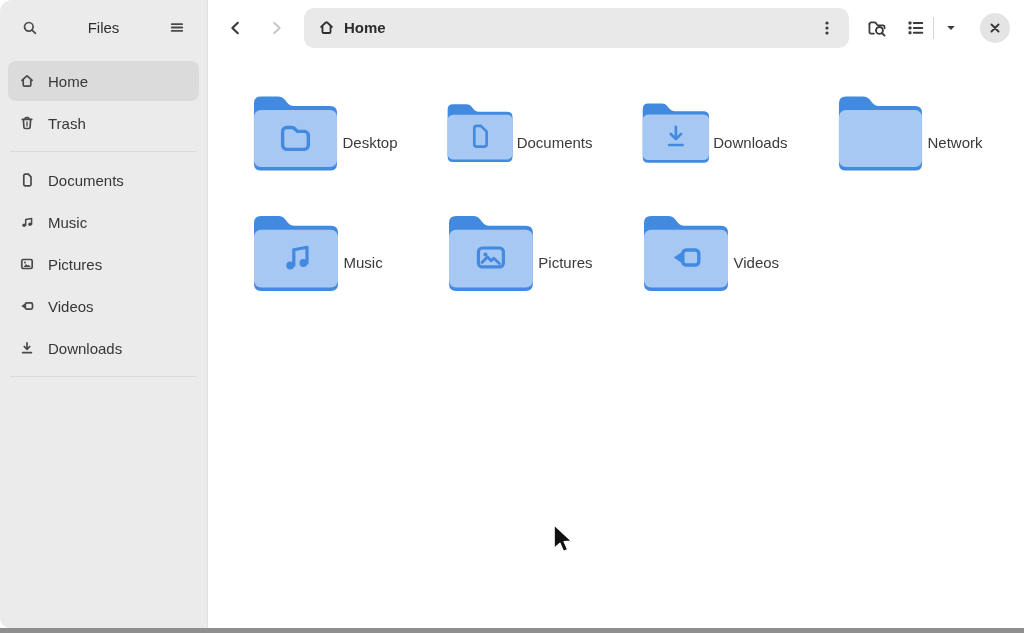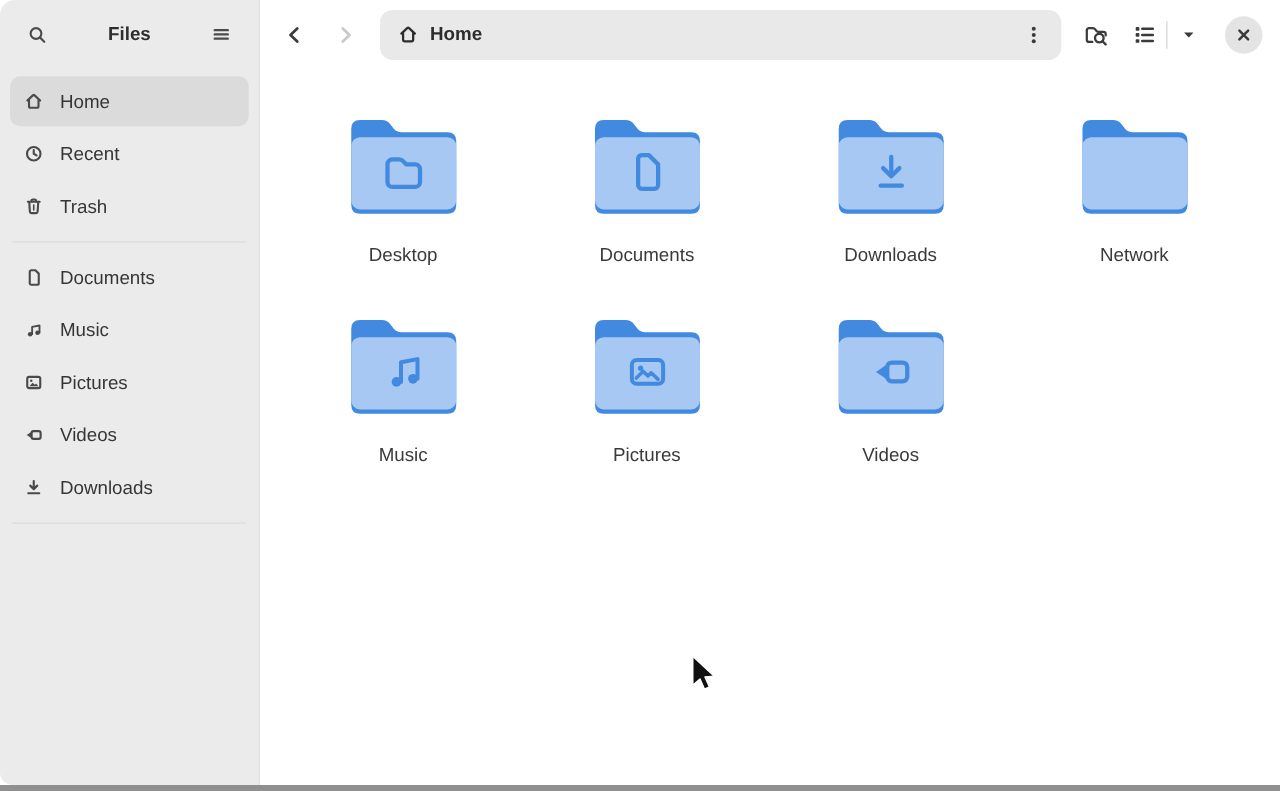--- a/index.html
+++ b/index.html
@@ -19,21 +19,21 @@
   }
   
   .sidebar {
     width:208px; flex:0 0 208px; background:var(--sidebar-bg,#ebebeb);
     border-right:1px solid #e0e0e0; display:flex; flex-direction:column;
   }
   .sidebar-header {
     height:55px; flex:0 0 55px; display:flex; align-items:center;
     justify-content:space-between; padding:0 13px;
   }
-  .sidebar-title { font-size:15px; font-weight:bold; color:#2d2d2d; }
+  .sidebar-title { font-size:15px; font-weight:normal; color:#2d2d2d; }
   .icon-btn {
     width:34px; height:34px; border:none; background:transparent; border-radius:7px;
     display:flex; align-items:center; justify-content:center; padding:0; cursor:pointer;
   }
   .side-list { padding:4px 0 0 0; flex:1; }
   .srow {
     height:40px; margin:2px 8px; padding:0 11px; border-radius:8px;
     display:flex; align-items:center; gap:13px; font-size:15px;
     color:#363636; cursor:pointer;
   }
@@ -76,21 +76,21 @@
     width:30px; height:30px; border:none; border-radius:50%;
     background:var(--close-bg,#e4e4e4); display:flex; align-items:center;
     justify-content:center; padding:0; margin-left:10px; cursor:pointer;
   }
   
   .grid {
     margin:35px 0 0 17px;
     display:grid; grid-template-columns:repeat(4,195px); row-gap:36px;
     justify-items:center;
   }
-  .tile { width:150px; display:flex; flex-direction:column; align-items:center; cursor:pointer; }
+  .tile { width:150px; display:flex; flex-direction:row; align-items:center; cursor:pointer; }
   .flabel { margin-top:22px; font-size:15px; color:#3a3a3a; line-height:18px; }
   .fback { fill:var(--folder-tab,#4289e0); }
   .fbody { fill:var(--folder-body,#a7c8f2); }
   .em-stroke { fill:none; stroke:var(--emblem,#4289e0); stroke-width:3.4;
                stroke-linecap:round; stroke-linejoin:round; }
   .em-fill { fill:var(--emblem,#4289e0); }
   
   .cursor { position:absolute; left:553px; top:524px; pointer-events:none; }
 </style>
 </head>
@@ -116,27 +116,20 @@
 
     <nav class="side-list">
 
       <div class="srow selected">
         <svg class="sicon" width="16" height="16" viewBox="0 0 16 16">
           <path class="sic-stroke" d="M2.9 7.4 L7.3 3.3 a1 1 0 0 1 1.4 0 L13.1 7.4 M4.2 6.6 V11.9 a1.3 1.3 0 0 0 1.3 1.3 H10.5 a1.3 1.3 0 0 0 1.3 -1.3 V6.6"></path>
         </svg>
         <span class="slabel">Home</span>
       </div>
 
-      <div class="srow">
-        <svg class="sicon" width="16" height="16" viewBox="0 0 16 16">
-          <circle class="sic-stroke" cx="8" cy="8" r="5.4"></circle>
-          <path class="sic-stroke" d="M8 5.1 V8 L10.2 9.3"></path>
-        </svg>
-        <span class="slabel">Recent</span>
-      </div>
 
 
 
       <div class="srow">
         <svg class="sicon" width="16" height="16" viewBox="0 0 16 16">
           <path class="sic-stroke" d="M3.3 4.4 H12.7"></path>
           <path class="sic-stroke" d="M6.2 4.2 V3.5 a.9.9 0 0 1 .9 -.9 h1.8 a.9.9 0 0 1 .9 .9 V4.2"></path>
           <path class="sic-stroke" d="M4.4 4.6 L4.9 12.3 a1.3 1.3 0 0 0 1.3 1.2 h3.6 a1.3 1.3 0 0 0 1.3 -1.2 L11.6 4.6"></path>
           <path class="sic-stroke" style="stroke-width:1.3" d="M8 7 V11"></path>
         </svg>

